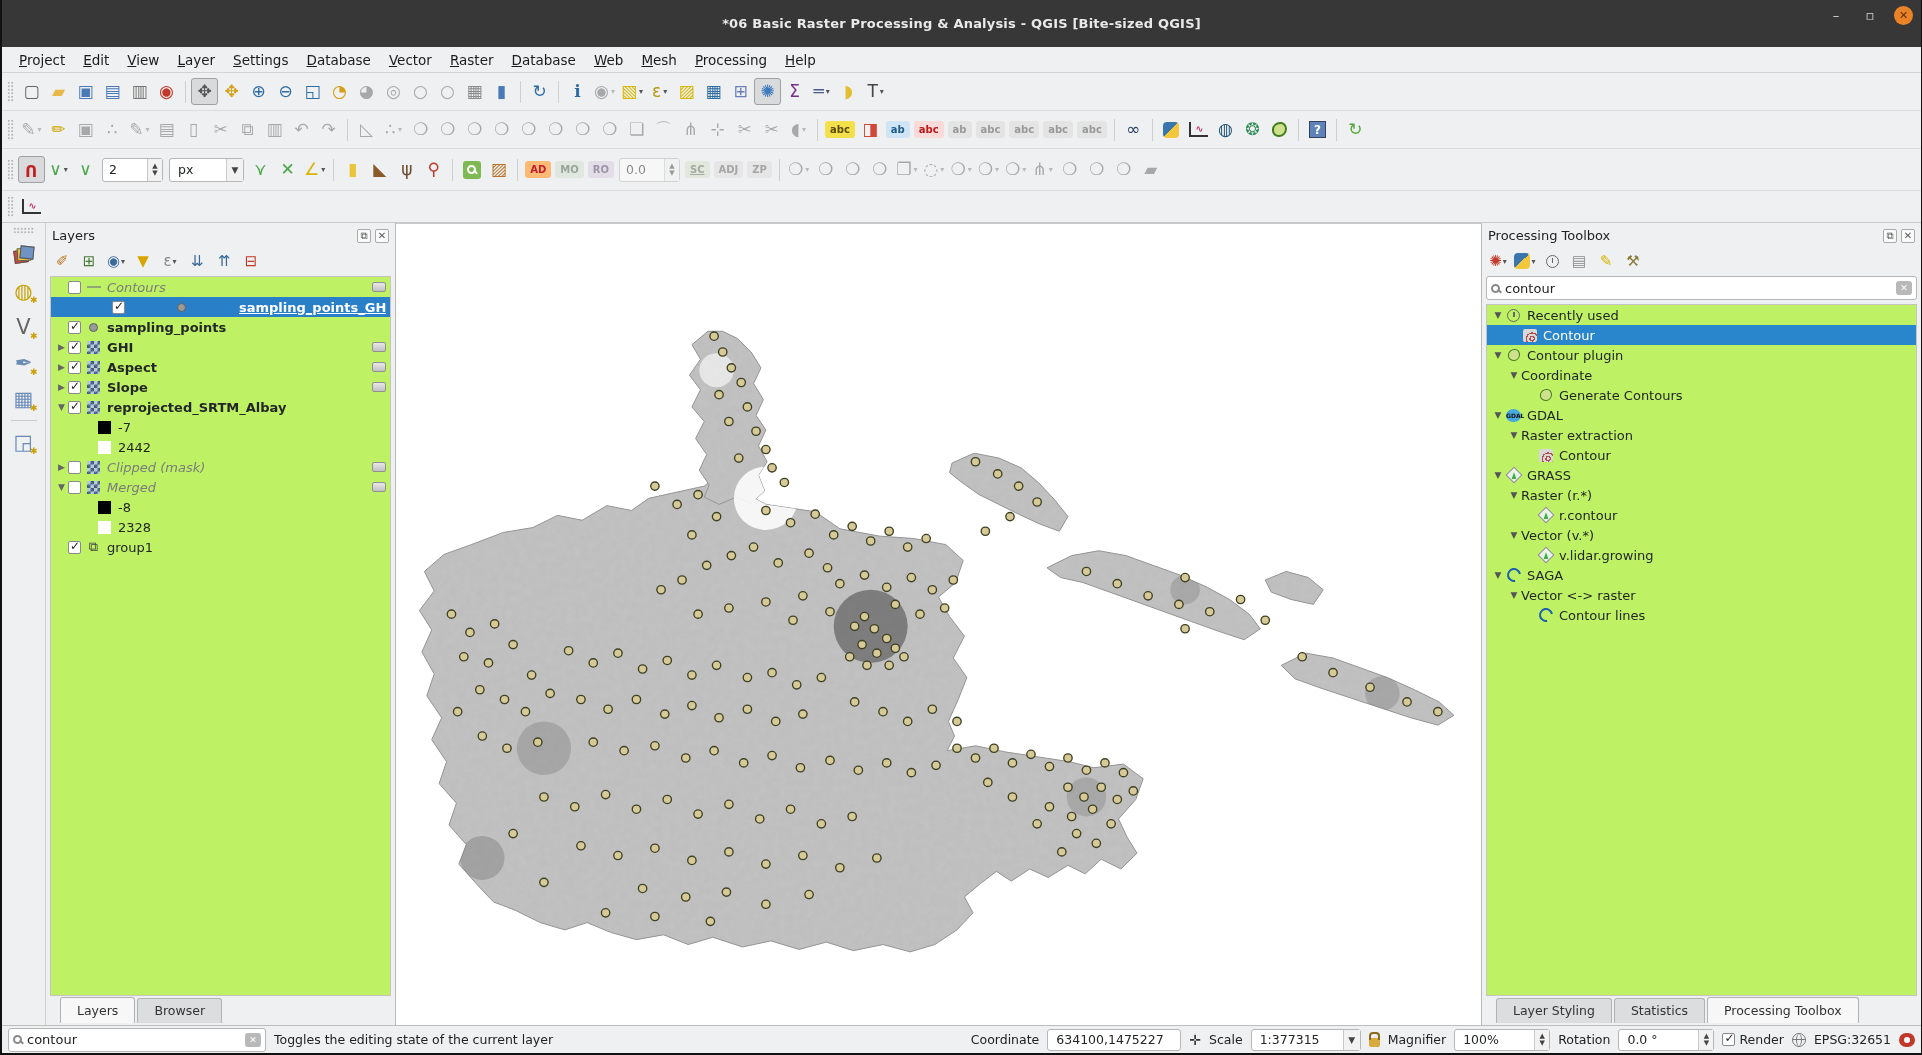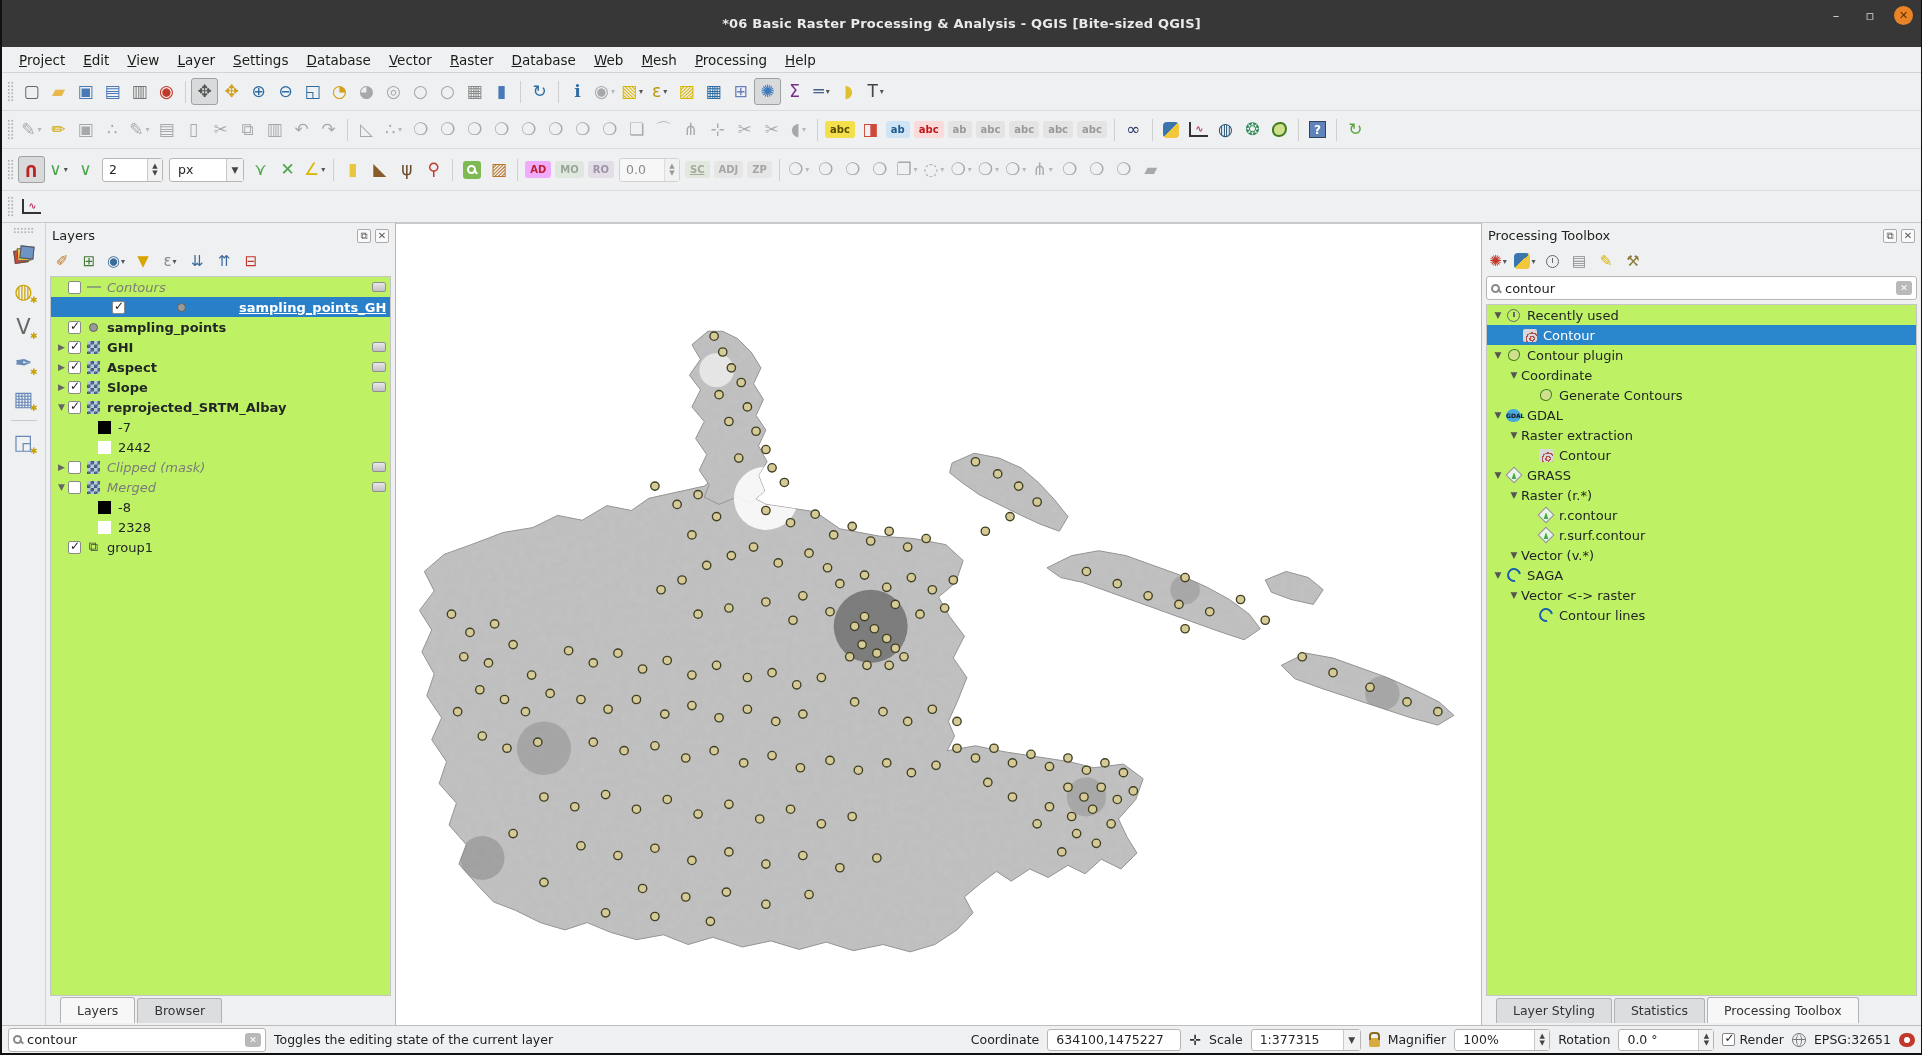--- a/index.html
+++ b/index.html
@@ -453,21 +453,21 @@
       <div class="tb-sep"></div>
       <div class="tbtn">
         <span class="ic-mag-green">
           <span class="mag"></span>
         </span>
       </div>
       <div class="tbtn">
         <span class="glyph" style="color: rgb(184, 116, 42);">▨</span>
       </div>
       <div class="tb-sep"></div>
-      <span class="tb-badge" style="background: #f0abfc; color: rgb(192, 32, 48);">AD</span>
+      <span class="tb-badge" style="background: #fdba74; color: rgb(192, 32, 48);">AD</span>
       <span class="tb-badge disabled" style="background: rgb(223, 231, 223); color: rgb(154, 165, 154);">MO</span>
       <span class="tb-badge disabled" style="background: rgb(226, 221, 230); color: rgb(157, 147, 168);">RO</span>
       <div class="tb-spin" style="opacity: 0.5;">
         <span class="val">0.0</span>
         <span class="spin-arrows">
           <span>▲</span>
           <span>▼</span>
         </span>
       </div>
       <span class="tb-badge disabled" style="background: rgb(227, 232, 223); color: rgb(163, 171, 156); text-decoration: underline;">SC</span>
@@ -1048,32 +1048,32 @@
           </div>
           <div class="prow" style="padding-left: 36px;">
             <span class="exp"></span>
             <span class="picon">
               <span class="ic-grass">
                 <i></i>
               </span>
             </span>
             <span>r.contour</span>
           </div>
+          <div class="prow" style="padding-left: 20px;">
+            <span class="exp">▼</span>
+            <span>Vector (v.*)</span>
+          </div>
           <div class="prow" style="padding-left: 36px;">
             <span class="exp"></span>
             <span class="picon">
               <span class="ic-grass">
                 <i></i>
               </span>
             </span>
-            <span>r.surf.contour</span>
-          </div>
-          <div class="prow" style="padding-left: 20px;">
-            <span class="exp">▼</span>
-            <span>Vector (v.*)</span>
+            <span>v.lidar.growing</span>
           </div>
           <div class="prow" style="padding-left: 4px;">
             <span class="exp">▼</span>
             <span class="picon">
               <span class="ic-saga"></span>
             </span>
             <span>SAGA</span>
           </div>
           <div class="prow" style="padding-left: 20px;">
             <span class="exp">▼</span>

